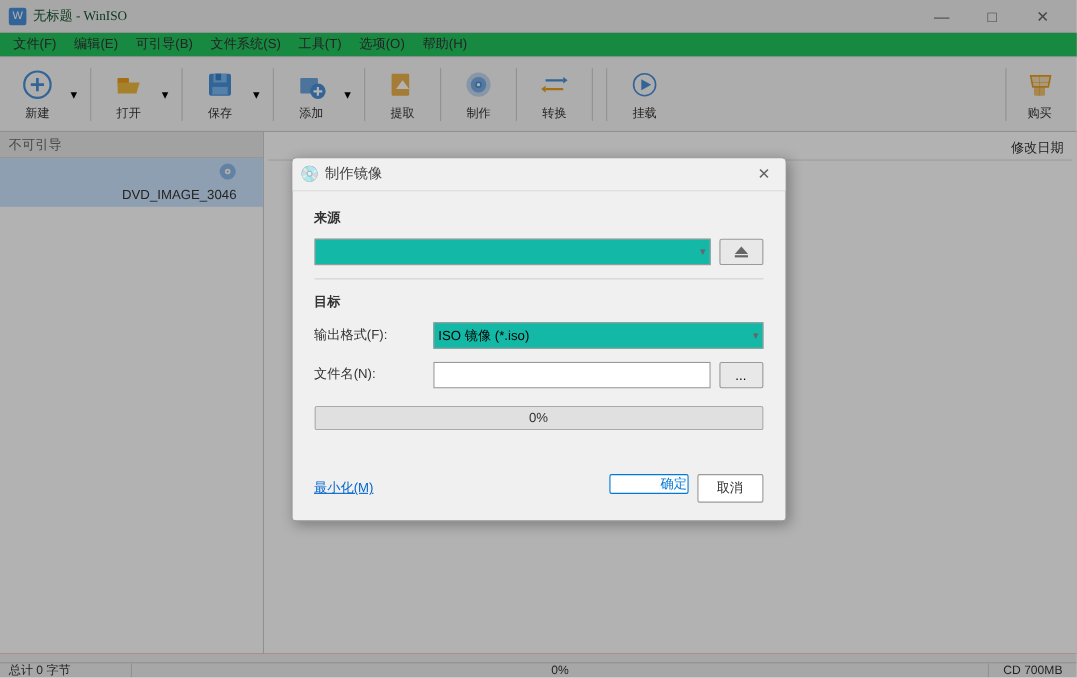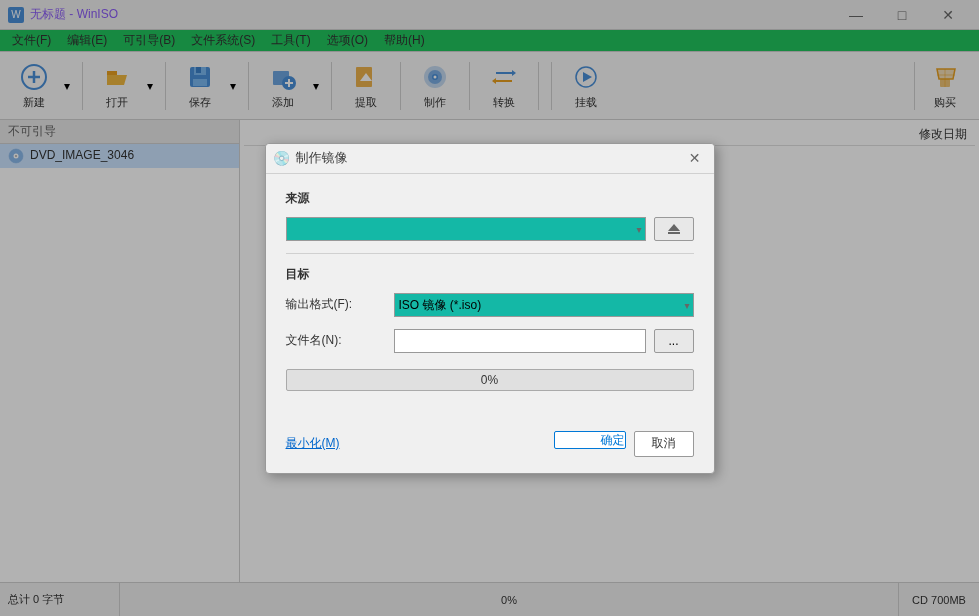--- a/index.html
+++ b/index.html
@@ -31,21 +31,22 @@
     .title-icon {
       width: 16px;
       height: 16px;
       background: #4a90d9;
       border-radius: 2px;
       display: flex; align-items: center; justify-content: center;
       color: white; font-size: 10px;
     }
     .title-text {
       font-size: 12px;
-      color: #8b5cf6;
+      color: #14532d;
+      font-family: Liberation Serif, serif;
     }
     .title-controls {
       display: flex;
       gap: 0;
     }
     .title-btn {
       width: 46px;
       height: 30px;
       display: flex;
       align-items: center;
@@ -153,25 +154,26 @@
     }
     .left-panel-header {
       background: #e8e8e8;
       padding: 3px 8px;
       font-size: 12px;
       color: #666;
       border-bottom: 1px solid #d0d0d0;
     }
     .left-panel-item {
       display: flex;
-      align-items: flex-start;
-      padding: 4px 8px;
+      align-items: flex-end;
+      padding: 4px 24px;
       cursor: pointer;
       gap: 6px;
       background: #cce4ff;
+      flex-direction: column;
     }
     .dvd-icon {
       width: 16px;
       height: 16px;
     }
 
     
     .right-panel {
       flex: 1;
       background: white;
@@ -185,21 +187,21 @@
       color: #333;
       border-bottom: 1px solid #e0e0e0;
     }
 
     
     .status-bar {
       position: absolute;
       bottom: 0;
       left: 0;
       right: 0;
-      height: 34px;
+      height: 14px;
       background: #f0f0f0;
       border-top: 1px solid #d0d0d0;
       display: flex;
       align-items: center;
     }
     .status-item {
       padding: 0 8px;
       font-size: 11px;
       color: #333;
       border-right: 1px solid #d0d0d0;

